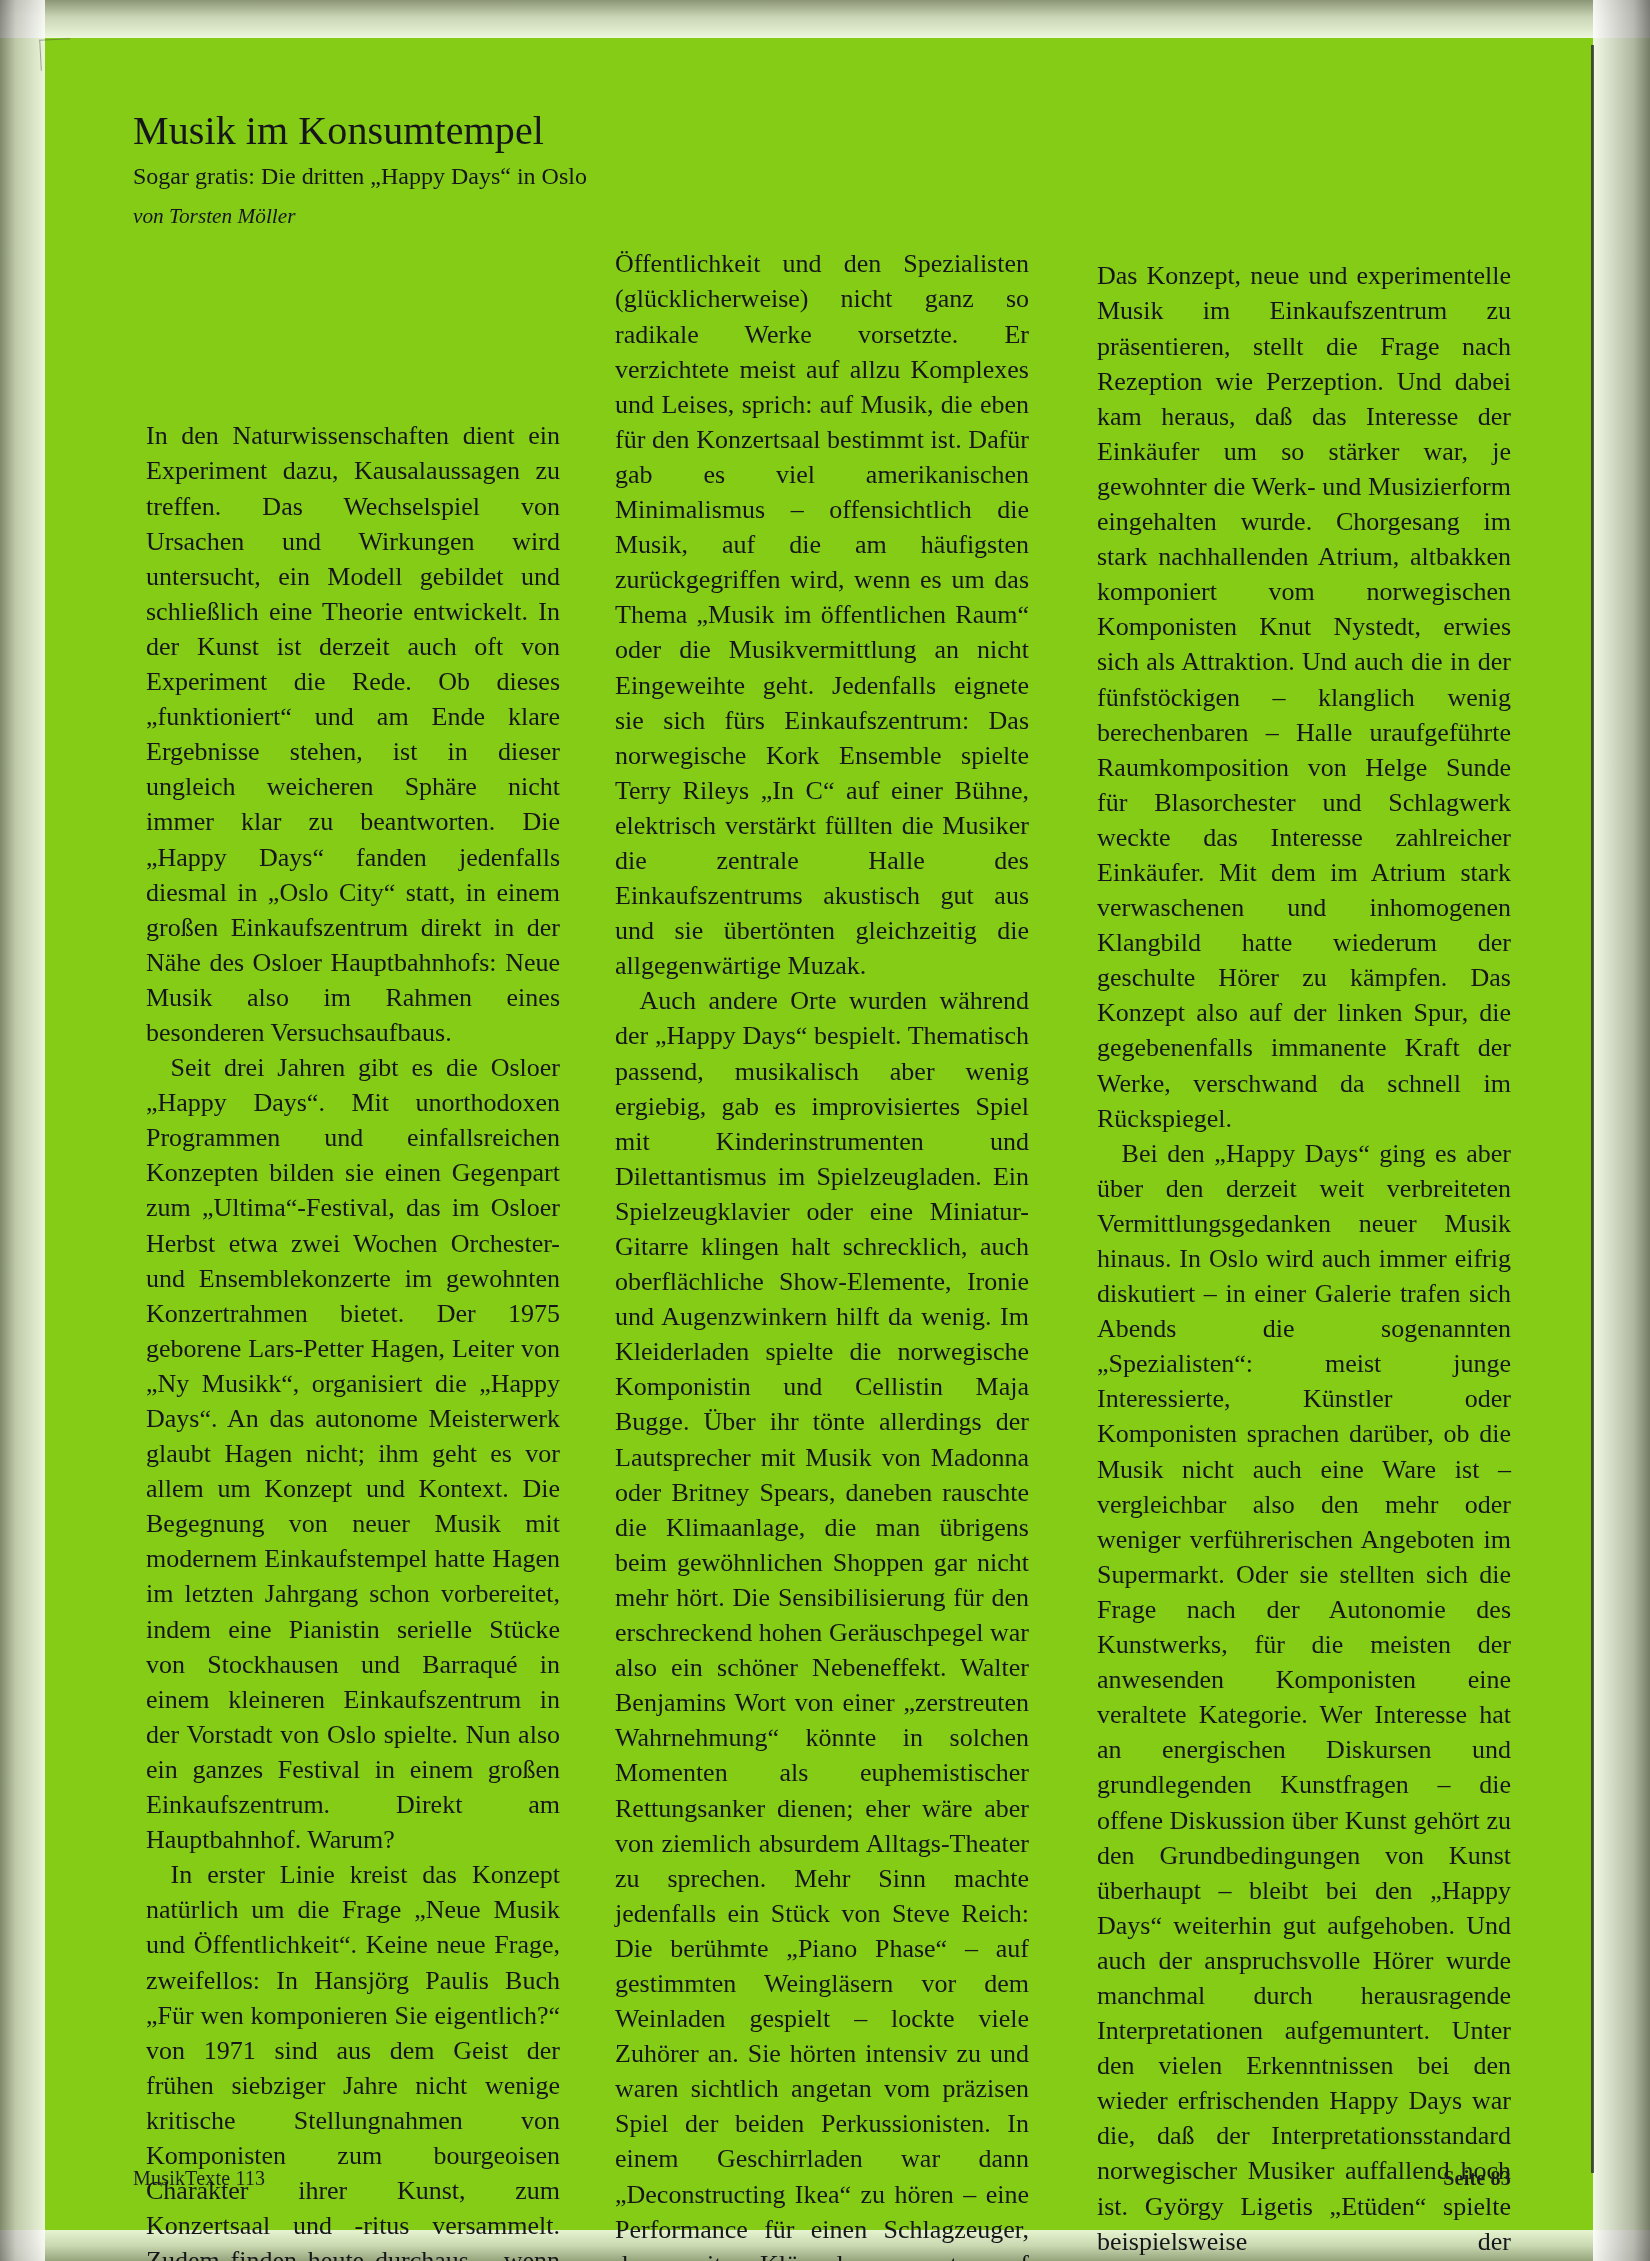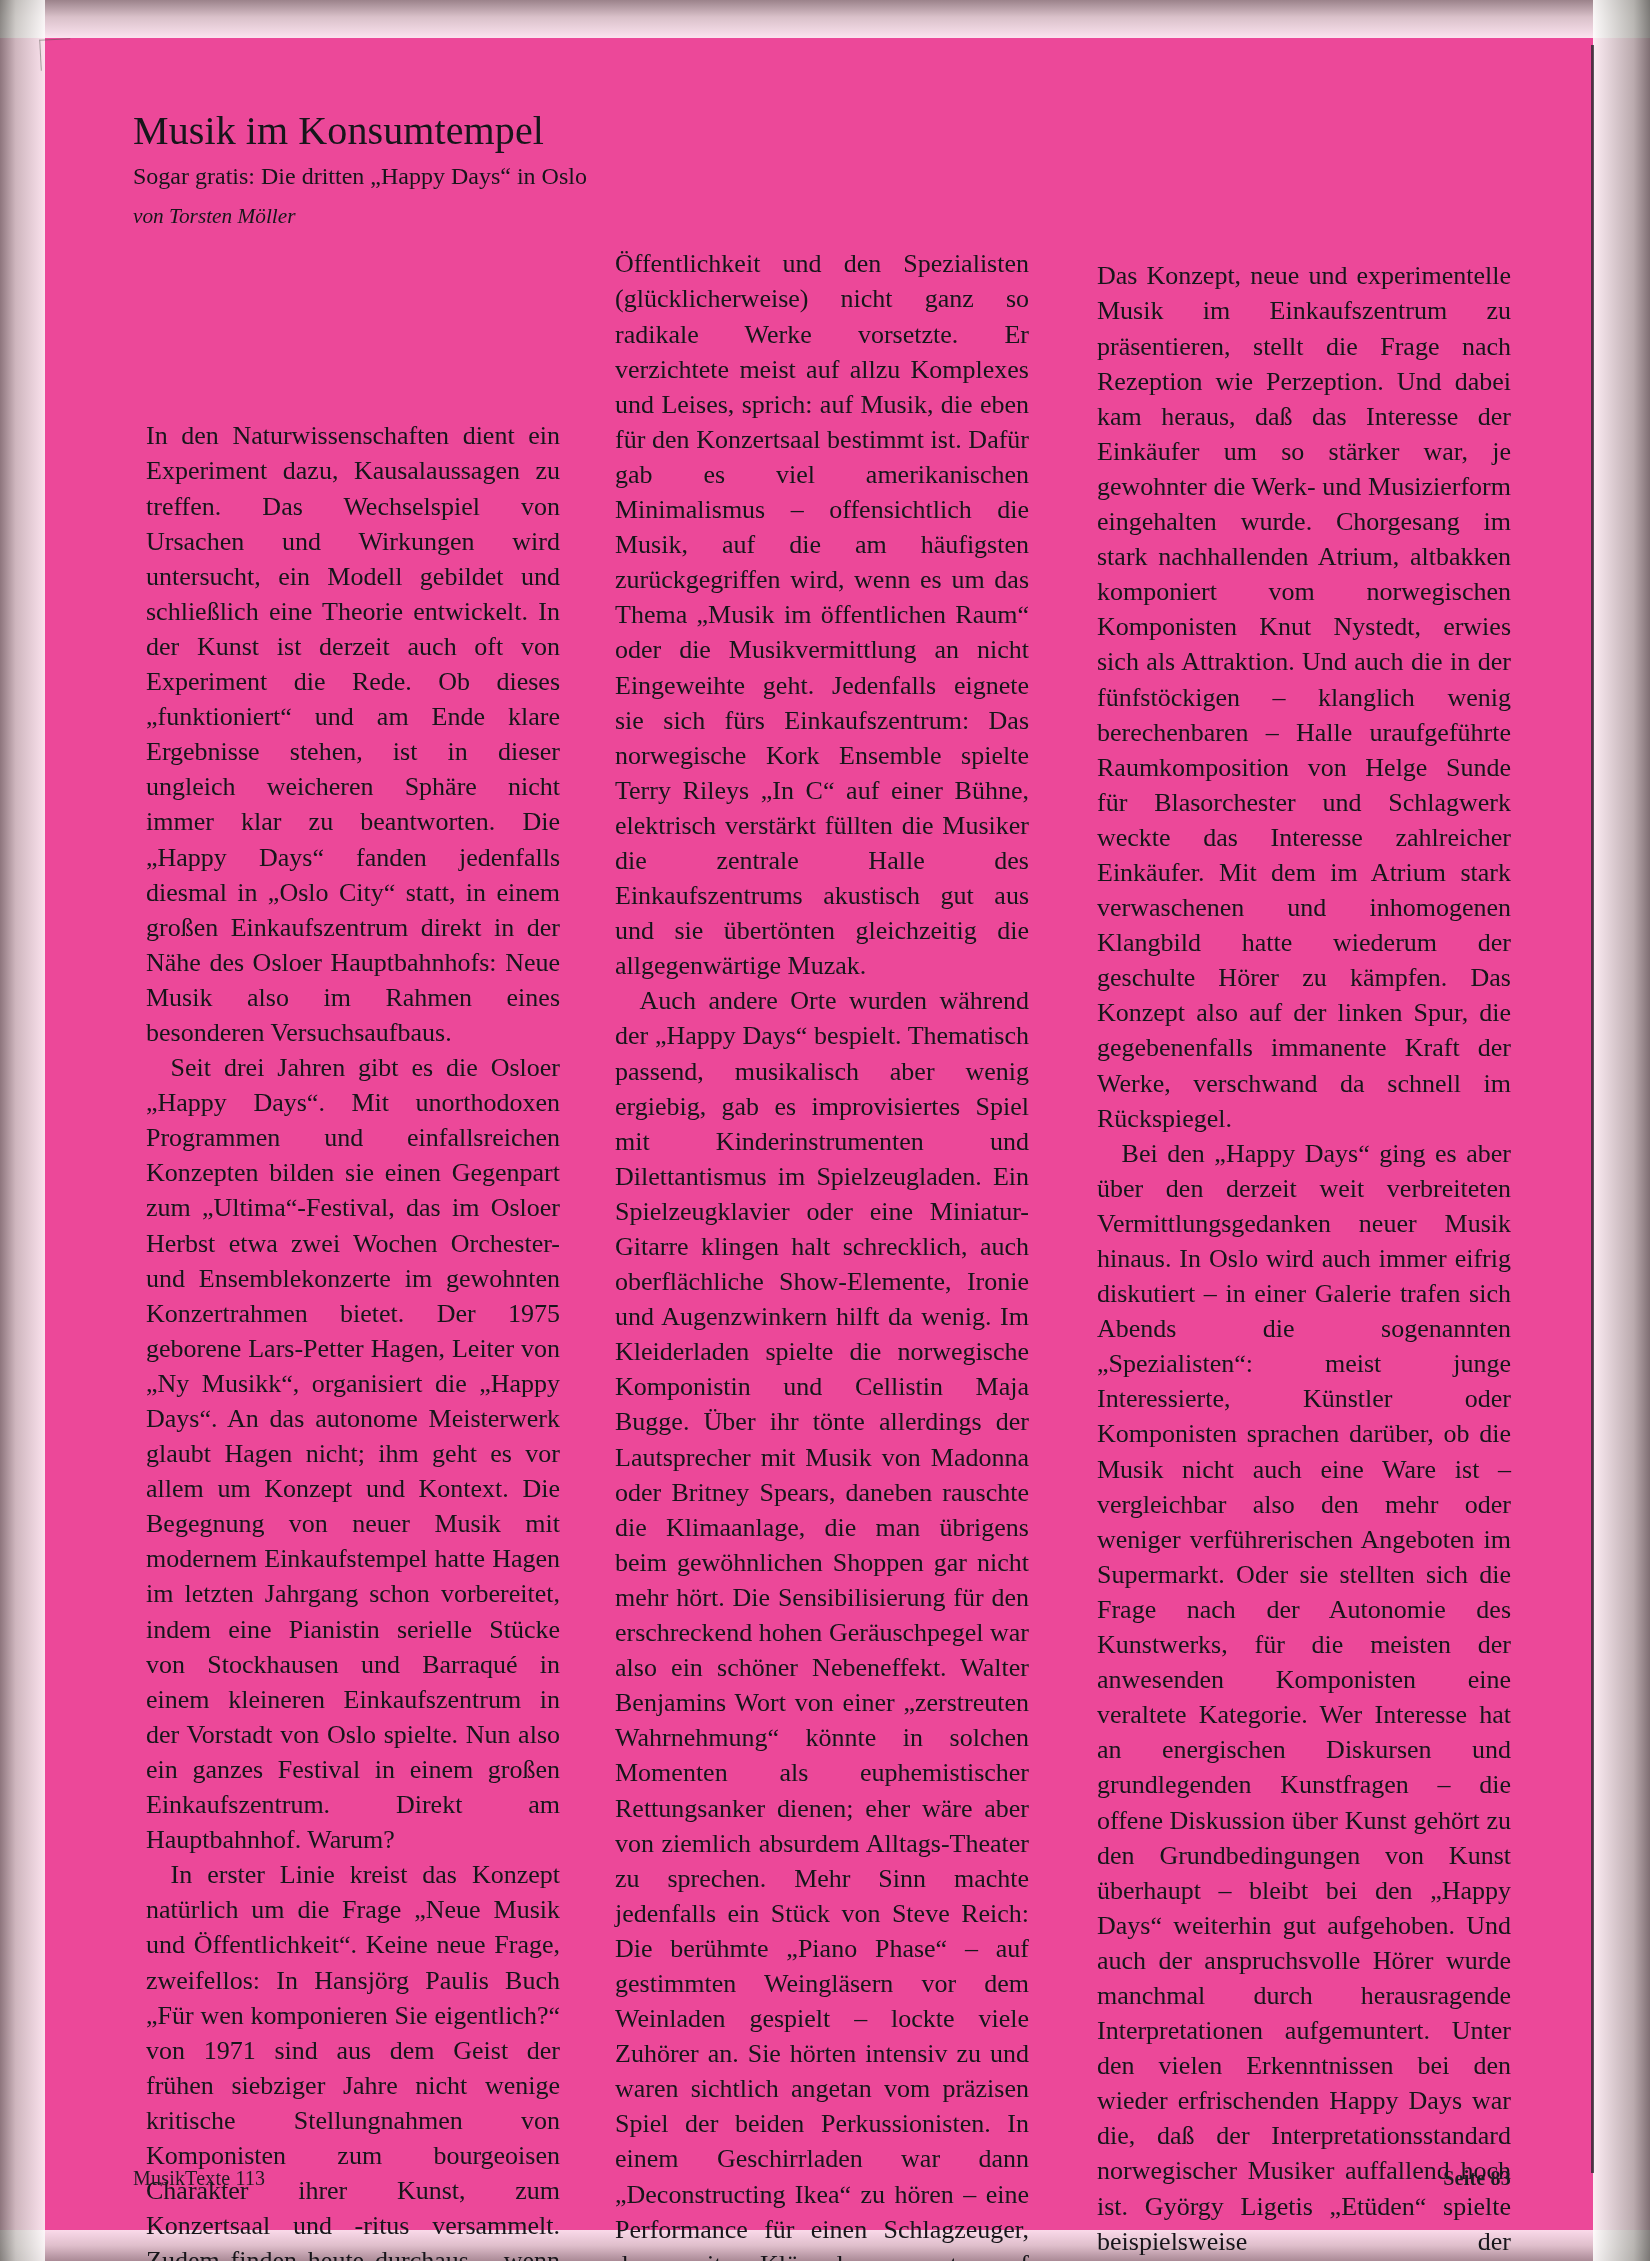--- a/index.html
+++ b/index.html
@@ -4,21 +4,21 @@
 <style>
   html, body {
     margin: 0;
     padding: 0;
     background: #a9a9a4;
   }
   .page {
     position: relative;
     width: 1651px;
     height: 2261px;
-    background: #ec4899;
+    background: #84cc16;
     overflow: hidden;
     font-family: "Liberation Serif", serif;
     color: #16161a;
   }
   
   .scan-left-shadow {
     position: absolute;
     left: 0; top: 0;
     width: 45px; height: 100%;
     background: linear-gradient(to right, #7d7d78 0%, #c9c9c4 35%, #fdfdfc 100%);

